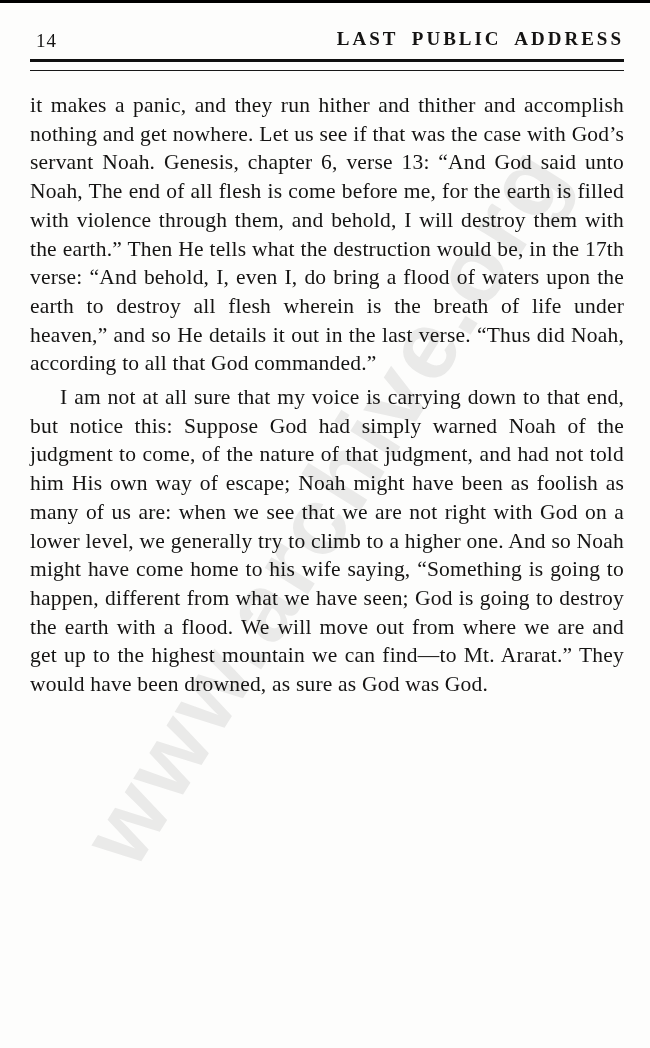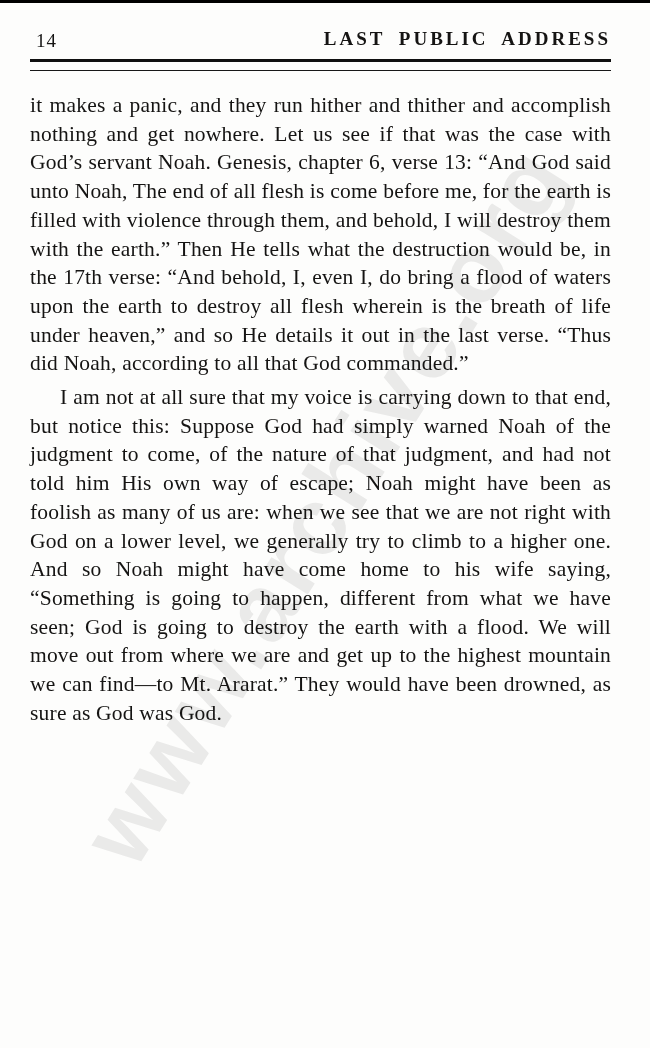--- a/index.html
+++ b/index.html
@@ -26,21 +26,21 @@
     font-weight:bold;
     font-size:96px;
     letter-spacing:4px;
     color:rgba(40,40,40,0.085);
     white-space:nowrap;
     z-index:0;
     user-select:none;
   }
   .page-inner{
     position:relative;z-index:1;
-    padding:28px 39px 0 30px;
+    padding:28px 26px 0 30px;
   }
   .running-head{
     position:relative;
     height:26px;
   }
   .page-number{
     position:absolute;left:6px;top:2px;
     font-size:19px;
     letter-spacing:1px;
   }

